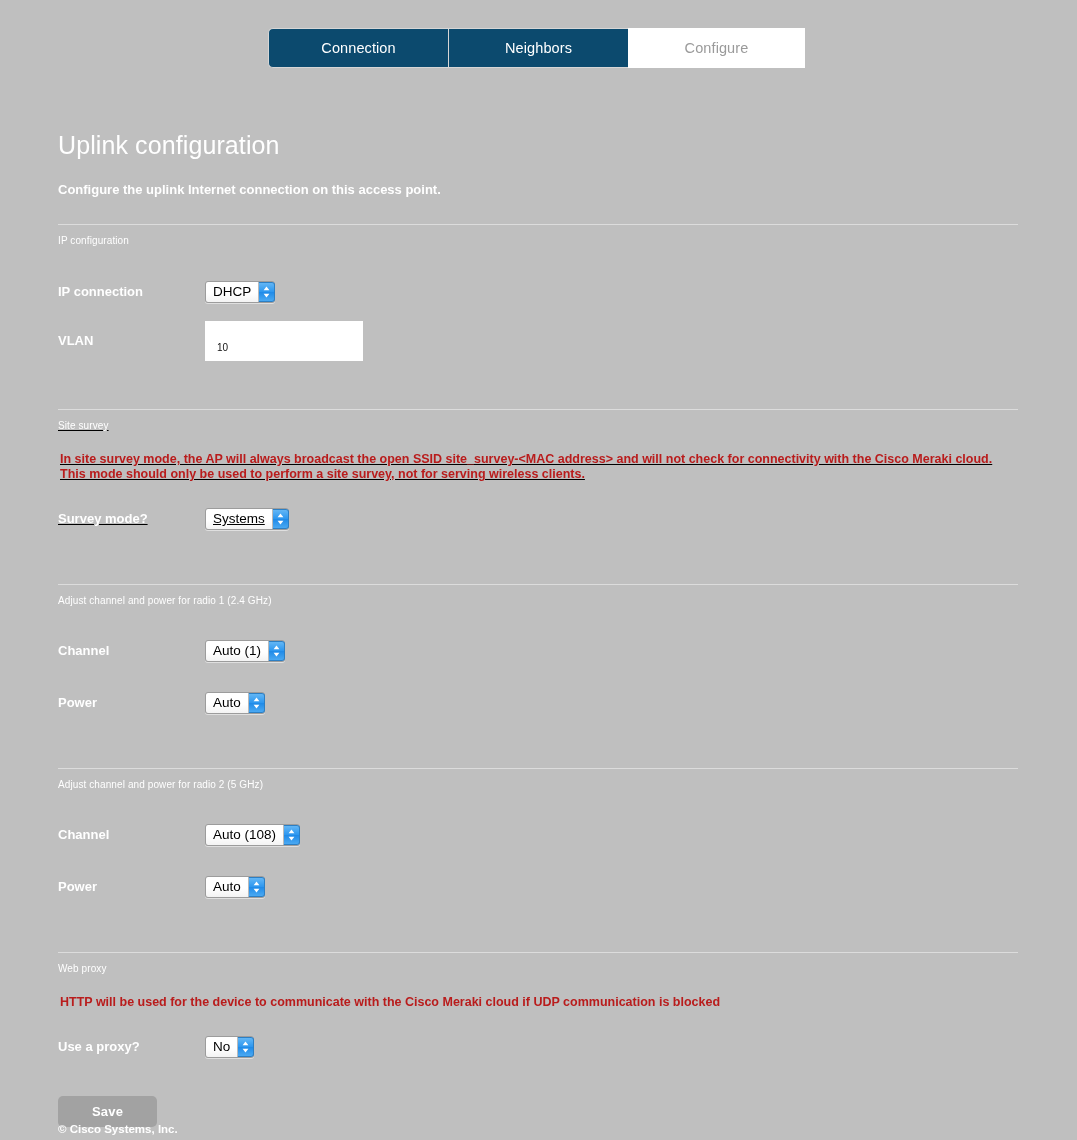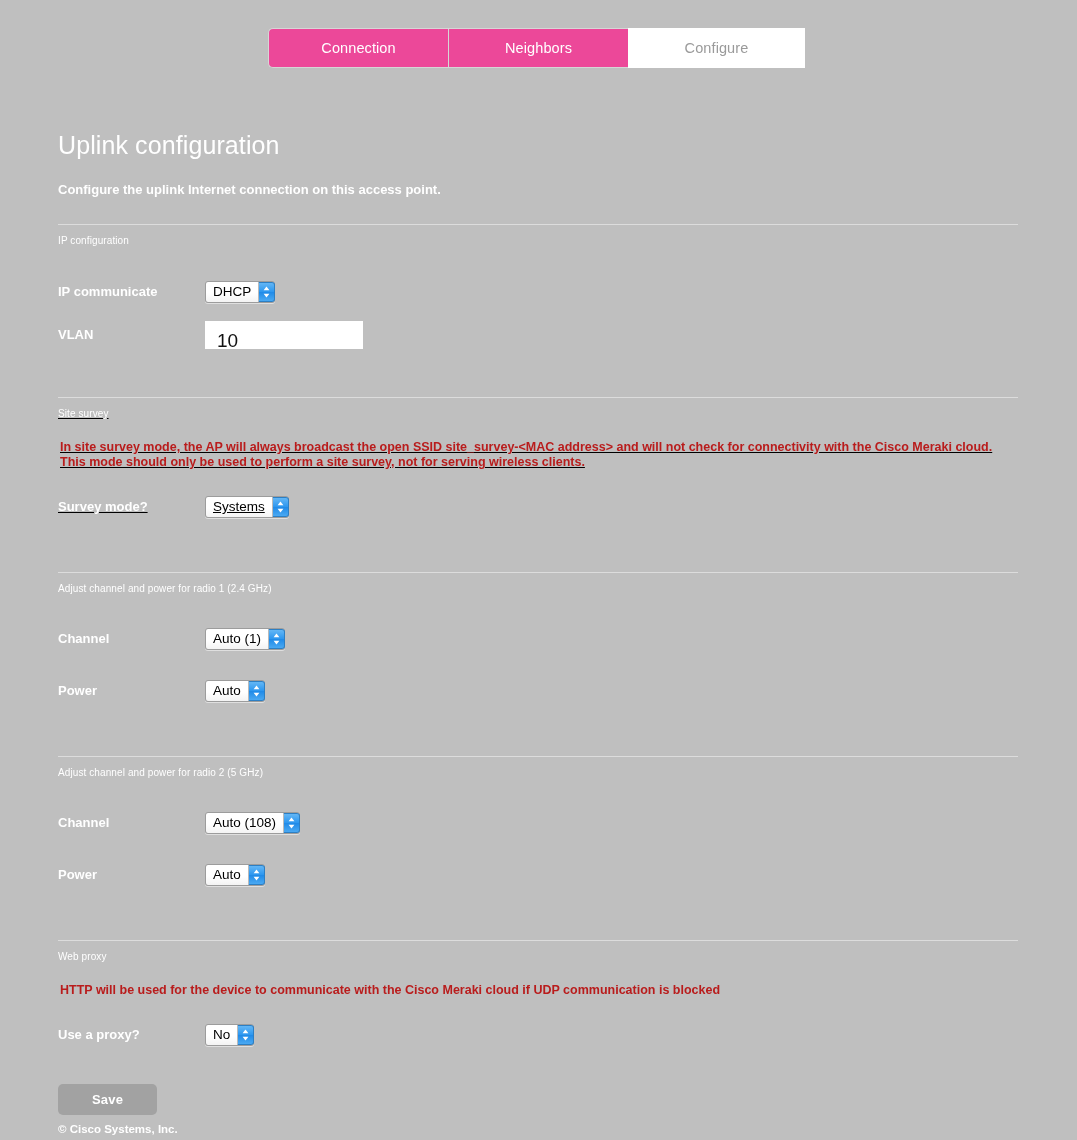--- a/index.html
+++ b/index.html
@@ -27,21 +27,21 @@
   }
   .tab {
     box-sizing: border-box;
     height: 40px;
     line-height: 38px;
     text-align: center;
     font-size: 14.5px;
     color: #ffffff;
     border: 1px solid #d6d6d6;
     border-right: none;
-    background: #ec4899;
+    background: #0c4a6e;
     letter-spacing: 0.1px;
   }
   .tab:first-child {
     border-top-left-radius: 5px;
     border-bottom-left-radius: 5px;
   }
   .tab.t-connection { width: 180px; }
   .tab.t-neighbors  { width: 180px; }
   .tab.active {
     background: #ffffff;
@@ -149,27 +149,27 @@
     display: flex;
     flex-direction: column;
     align-items: center;
     justify-content: center;
     box-sizing: border-box;
   }
   .stepper svg { display: block; }
 
   .textfield {
     width: 158px;
-    height: 28px;
+    height: 40px;
     background: #ffffff;
     border: none;
     box-sizing: border-box;
     padding: 12px 0 0 12px;
     font-family: "Liberation Sans", sans-serif;
-    font-size: 19px;
+    font-size: 10px;
     color: #111111;
     line-height: 36px;
     outline: none;
   }
 
   .save-btn {
     margin-top: 38px;
     width: 99px;
     height: 31px;
     background: #a2a2a2;
@@ -205,21 +205,21 @@
 
   <h1 class="page-title">Uplink configuration</h1>
   <p class="page-subtitle">Configure the uplink Internet connection on this access point.</p>
 
   
   <div class="section" style="margin-top:26px;">
     <div class="rule"></div>
     <h2>IP configuration</h2>
 
     <div class="row" style="margin-top:30px;">
-      <div class="lbl">IP communicate</div>
+      <div class="lbl">IP connection</div>
       <div class="select">
         <span class="val">DHCP</span>
         <span class="stepper">
           <svg width="9" height="14" viewBox="0 0 9 14" aria-hidden="true">
             <path d="M4.5 1.5 L7.4 5.2 L1.6 5.2 Z" fill="#ffffff"></path>
             <path d="M4.5 12.5 L1.6 8.8 L7.4 8.8 Z" fill="#ffffff"></path>
           </svg>
         </span>
       </div>
     </div>

